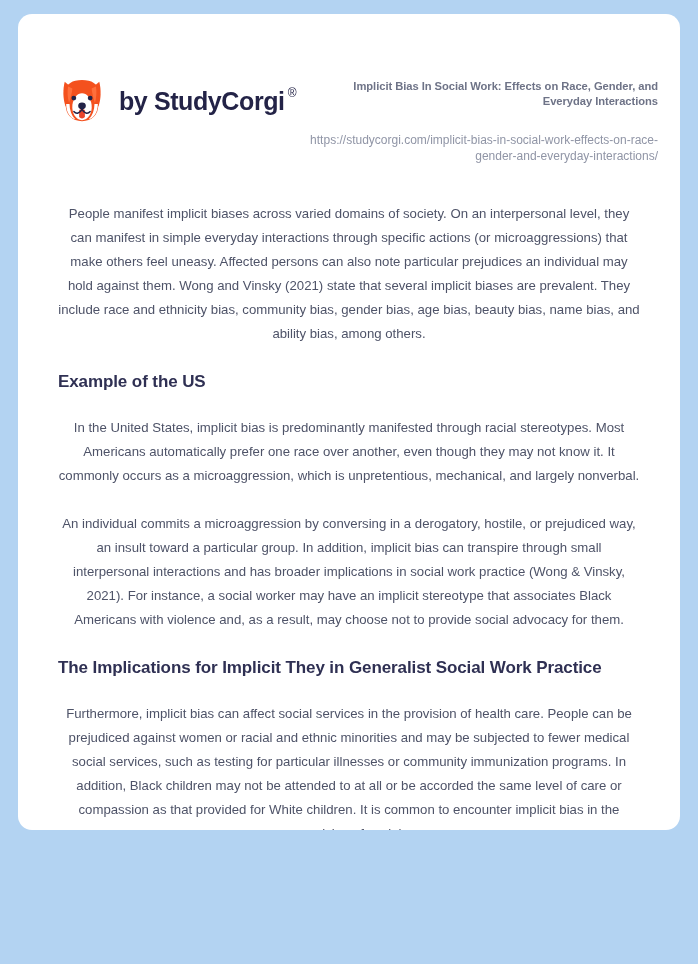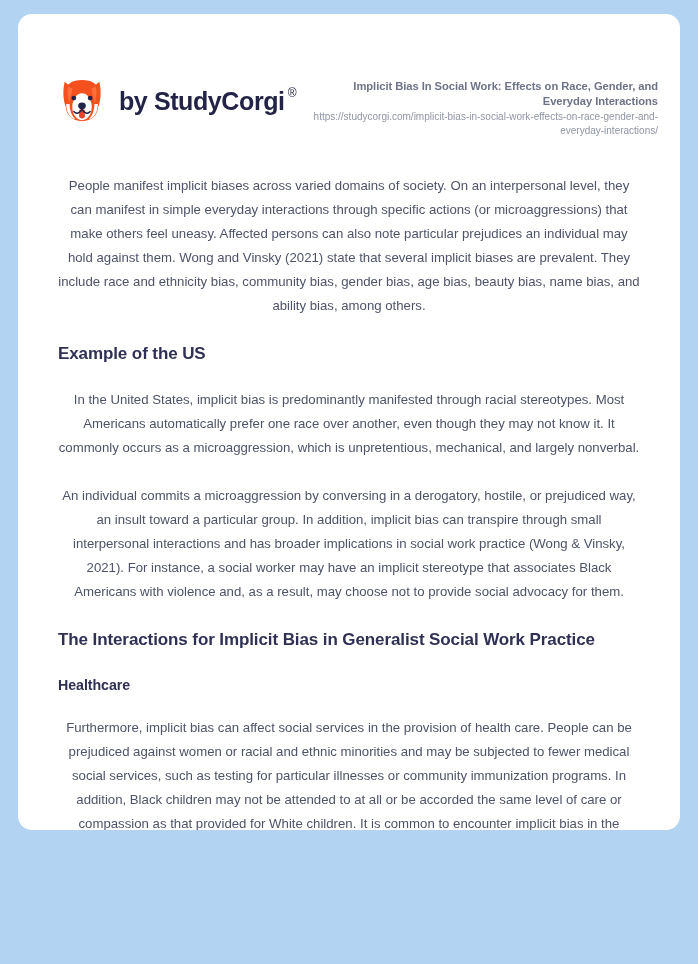--- a/index.html
+++ b/index.html
@@ -77,22 +77,22 @@
 
   .doc-title {
     font-size: 11.2px;
     font-weight: bold;
     color: #6e7387;
     line-height: 1.33;
     letter-spacing: -0.05px;
   }
 
   .doc-url {
-    margin-top: 1px;
-    font-size: 10px;
+    margin-top: 23px;
+    font-size: 12px;
     color: #9095a6;
     line-height: 1.38;
     word-break: break-word;
   }
 
   
   .doc-body {
     padding: 0 40px 0 40px;
     margin-top: 37px;
   }
@@ -172,18 +172,17 @@
       <div class="doc-url">https://studycorgi.com/implicit-bias-in-social-work-effects-on-race-gender-and-everyday-interactions/</div>
     </div>
 
   </div>
 
   <div class="doc-body">
       <p class="para">People manifest implicit biases across varied domains of society. On an interpersonal level, they can manifest in simple everyday interactions through specific actions (or microaggressions) that make others feel uneasy. Affected persons can also note particular prejudices an individual may hold against them. Wong and Vinsky (2021) state that several implicit biases are prevalent. They include race and ethnicity bias, community bias, gender bias, age bias, beauty bias, name bias, and ability bias, among others.</p>
       <h2 class="section-h">Example of the US</h2>
       <p class="para">In the United States, implicit bias is predominantly manifested through racial stereotypes. Most Americans automatically prefer one race over another, even though they may not know it. It commonly occurs as a microaggression, which is unpretentious, mechanical, and largely nonverbal.</p>
       <p class="para">An individual commits a microaggression by conversing in a derogatory, hostile, or prejudiced way, an insult toward a particular group. In addition, implicit bias can transpire through small interpersonal interactions and has broader implications in social work practice (Wong &amp; Vinsky, 2021). For instance, a social worker may have an implicit stereotype that associates Black Americans with violence and, as a result, may choose not to provide social advocacy for them.</p>
-      <h2 class="section-h">The Interactions for Implicit Bias in Generalist Social Work Practice</h2>
-      <h3 class="section-h3">Healthcare</h3>
+      <h2 class="section-h">The Implications for Implicit They in Generalist Social Work Practice</h2>
       <p class="para">Furthermore, implicit bias can affect social services in the provision of health care. People can be prejudiced against women or racial and ethnic minorities and may be subjected to fewer medical social services, such as testing for particular illnesses or community immunization programs. In addition, Black children may not be attended to at all or be accorded the same level of care or compassion as that provided for White children. It is common to encounter implicit bias in the provision of social</p>
     </div>
 
 </div>
 
 </body></html>

